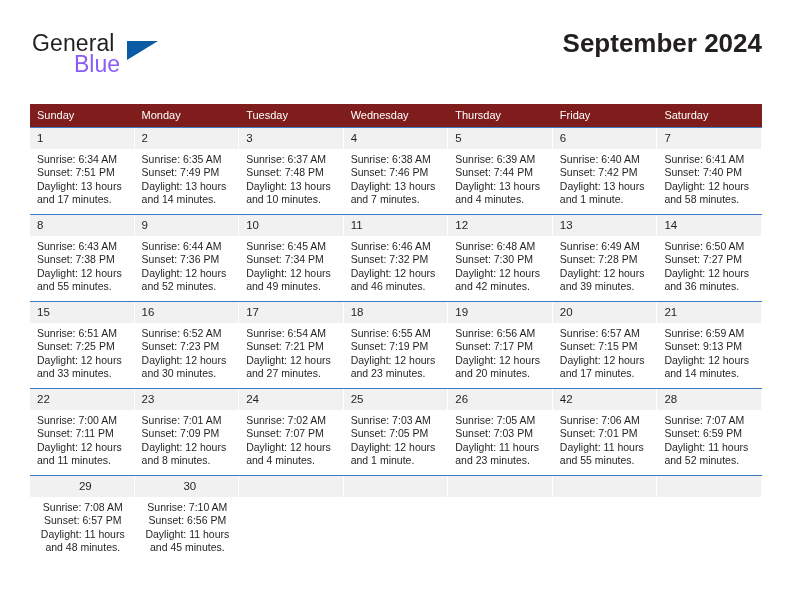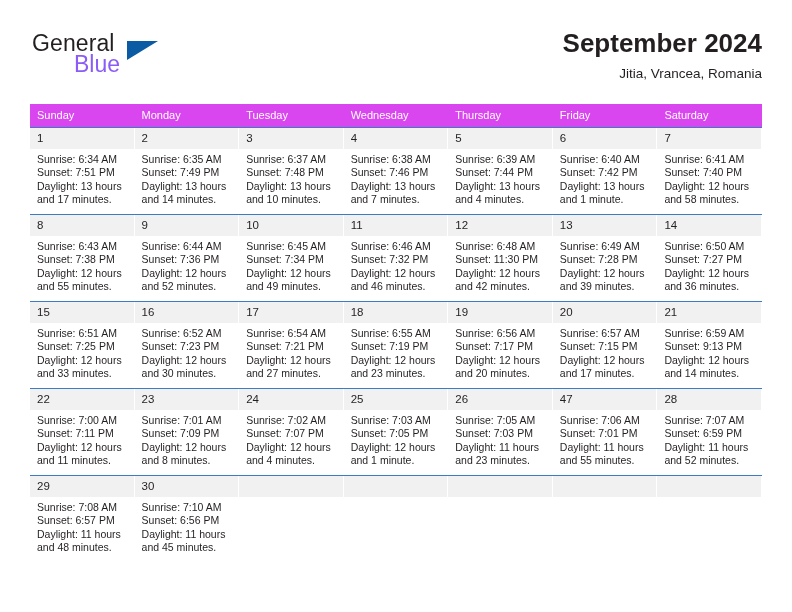--- a/index.html
+++ b/index.html
@@ -94,40 +94,41 @@
   .calendar {
     position: absolute;
     left: 30px;
     top: 104px;
     width: 732px;
     border-collapse: collapse;
     table-layout: fixed;
   }
 
   .calendar th {
-    background: #d946ef;
+    background: #7f1d1d;
     color: #ffffff;
     font-size: 11px;
     font-weight: normal;
     text-align: left;
     padding: 5px 0 5px 7px;
     height: 12px;
     line-height: 13px;
     border: none;
   }
 
   .week-row > td {
     vertical-align: top;
     padding: 0;
     border-top: 1px solid #3b7cc4;
     height: 87px;
     box-sizing: border-box;
   }
   .week-row.last > td {
     height: 88px;
+    text-align: center;
   }
 
   .daynum {
     background: #f1f1f1;
     font-size: 11.5px;
     color: #231f20;
     line-height: 13px;
     padding: 4px 0 4px 7px;
     border-right: 1px solid #ffffff;
     height: 13px;
@@ -159,21 +160,20 @@
   <div class="header">
 
     <div class="brand">
       <span class="brand-general">General</span>
       <span class="brand-triangle"></span>
       <span class="brand-blue">Blue</span>
     </div>
 
     <div class="title-block">
       <div class="cal-title">September 2024</div>
-      <div class="cal-subtitle">Jitia, Vrancea, Romania</div>
     </div>
 
   </div>
 
   <table class="calendar">
     <thead>
       <tr>
         <th>Sunday</th>
         <th>Monday</th>
         <th>Tuesday</th>
@@ -272,21 +272,21 @@
             <div class="details">
               <div>Sunrise: 6:46 AM</div>
               <div>Sunset: 7:32 PM</div>
               <div class="daylight">Daylight: 12 hours and 46 minutes.</div>
             </div>
           </td>
           <td class="day-cell">
             <div class="daynum">12</div>
             <div class="details">
               <div>Sunrise: 6:48 AM</div>
-              <div>Sunset: 11:30 PM</div>
+              <div>Sunset: 7:30 PM</div>
               <div class="daylight">Daylight: 12 hours and 42 minutes.</div>
             </div>
           </td>
           <td class="day-cell">
             <div class="daynum">13</div>
             <div class="details">
               <div>Sunrise: 6:49 AM</div>
               <div>Sunset: 7:28 PM</div>
               <div class="daylight">Daylight: 12 hours and 39 minutes.</div>
             </div>
@@ -393,21 +393,21 @@
           </td>
           <td class="day-cell">
             <div class="daynum">26</div>
             <div class="details">
               <div>Sunrise: 7:05 AM</div>
               <div>Sunset: 7:03 PM</div>
               <div class="daylight">Daylight: 11 hours and 23 minutes.</div>
             </div>
           </td>
           <td class="day-cell">
-            <div class="daynum">47</div>
+            <div class="daynum">42</div>
             <div class="details">
               <div>Sunrise: 7:06 AM</div>
               <div>Sunset: 7:01 PM</div>
               <div class="daylight">Daylight: 11 hours and 55 minutes.</div>
             </div>
           </td>
           <td class="day-cell">
             <div class="daynum">28</div>
             <div class="details">
               <div>Sunrise: 7:07 AM</div>

